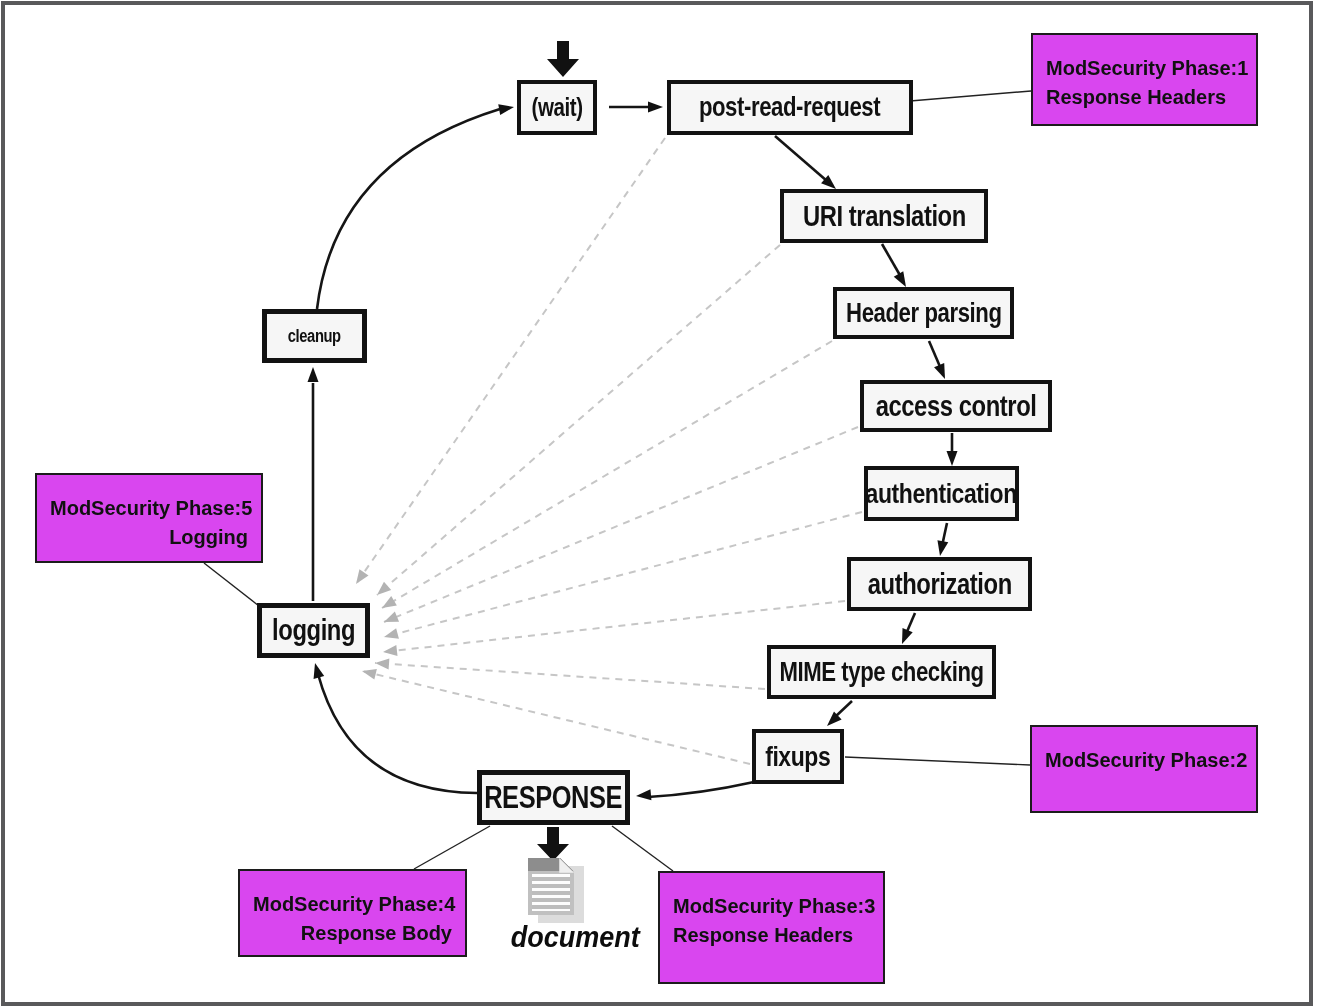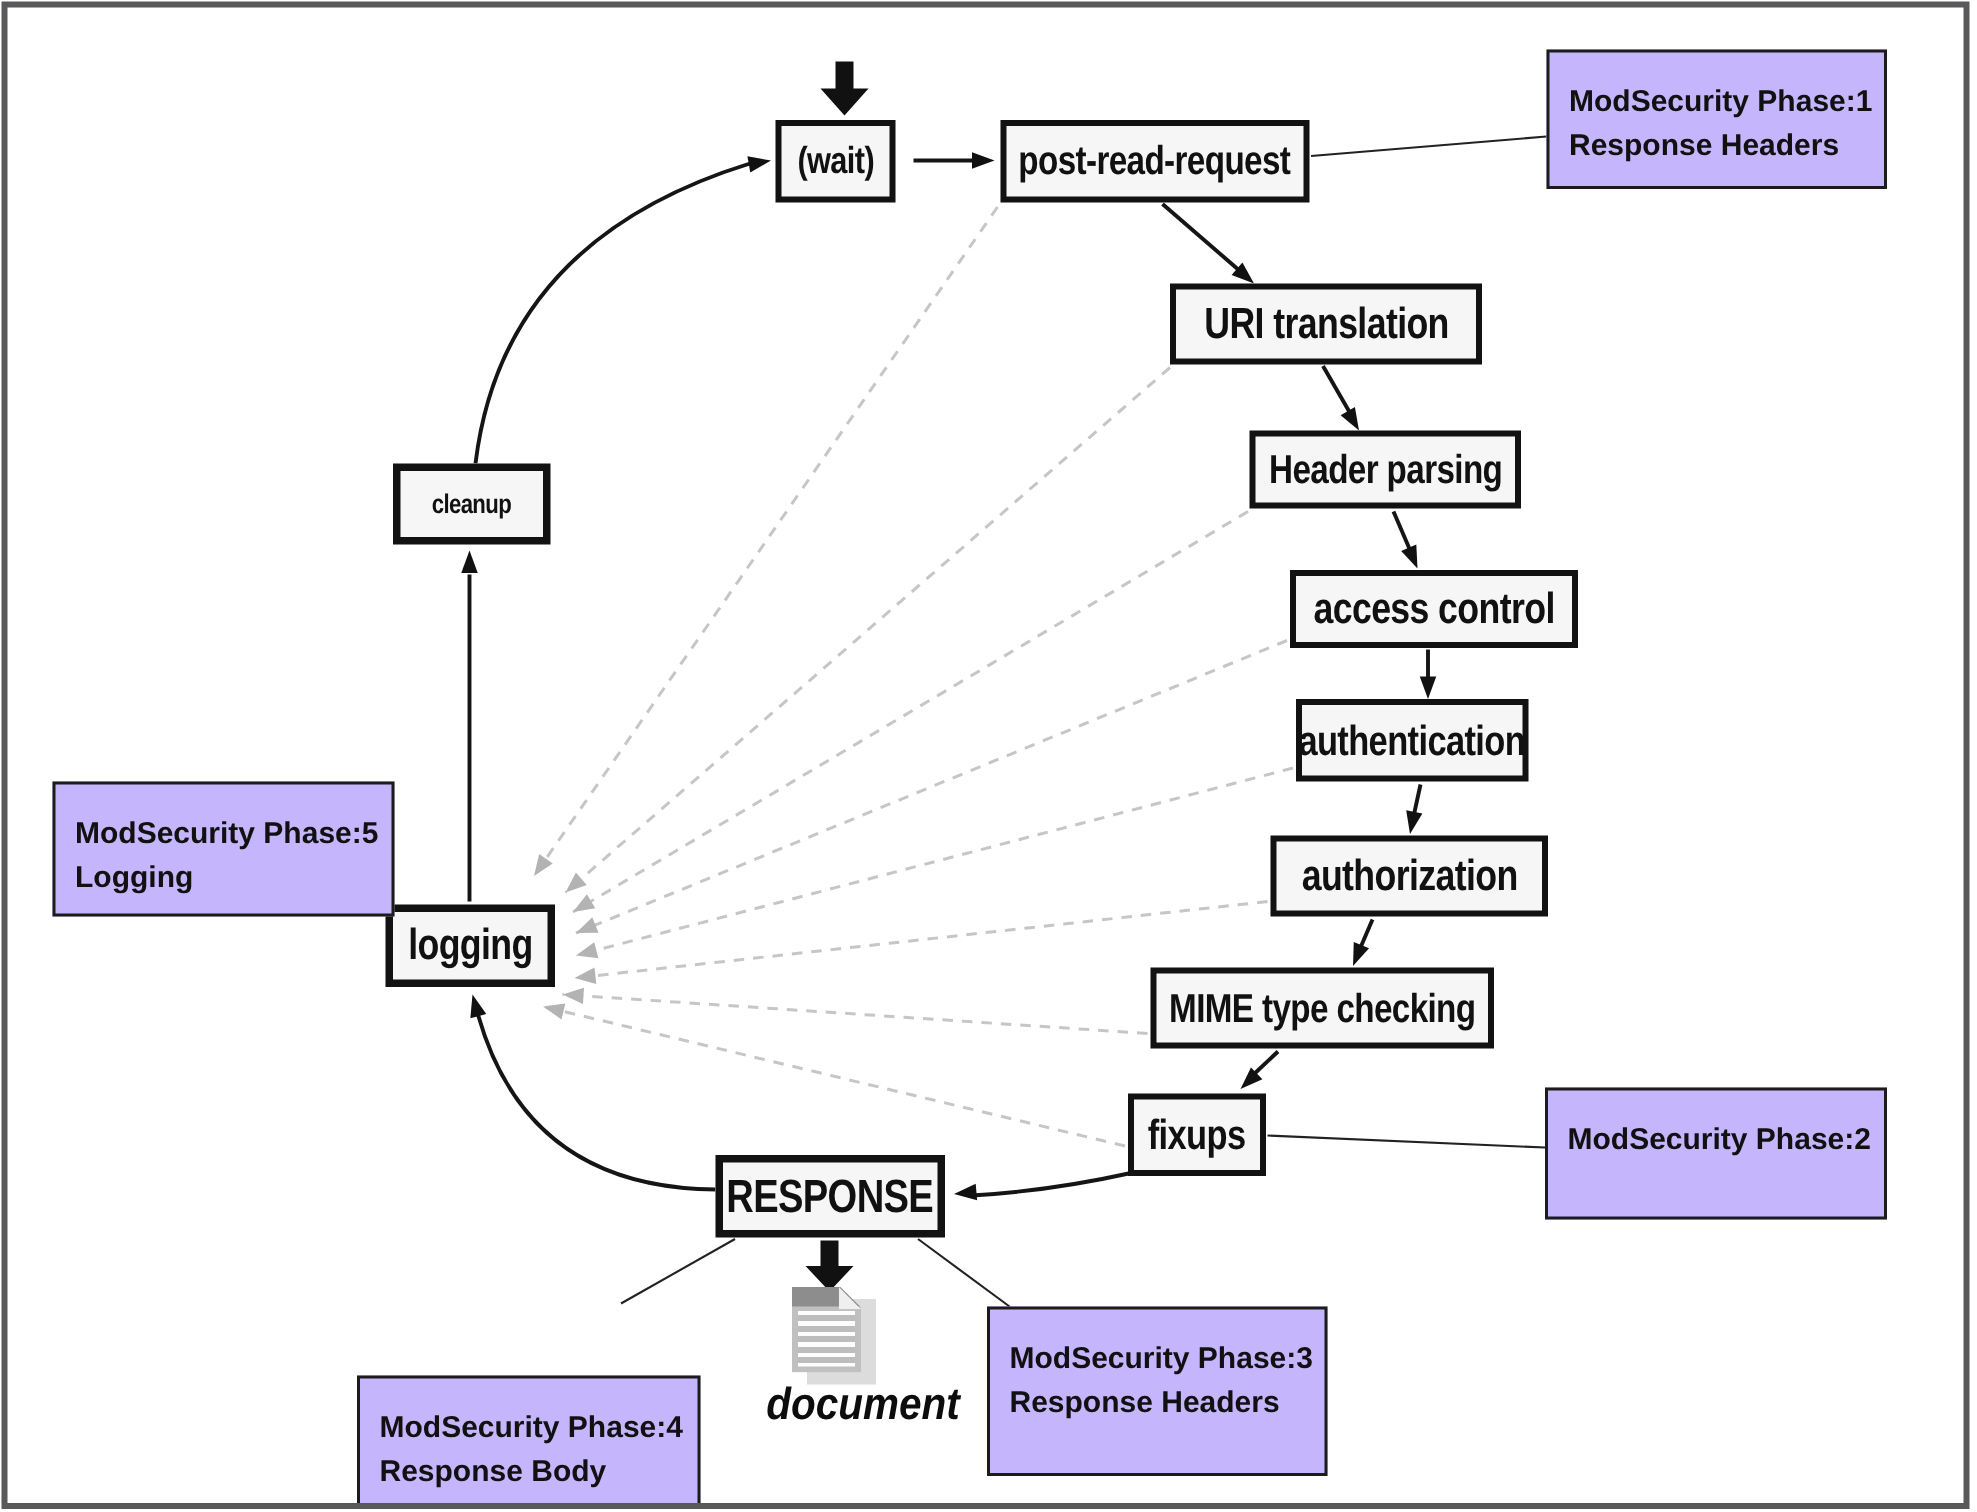--- a/index.html
+++ b/index.html
@@ -34,27 +34,27 @@
     position:absolute;z-index:10;background:var(--node-fill);
     border:4px solid var(--node-border);box-sizing:border-box;
     display:flex;align-items:center;justify-content:center;
   }
   .node .nl{
     display:inline-block;white-space:nowrap;font-weight:bold;
     transform:scaleX(0.82);transform-origin:center;letter-spacing:-0.5px;
     color:var(--text);
   }
   .callout{
-    position:absolute;z-index:10;background:#c4b5fd;
+    position:absolute;z-index:10;background:#d946ef;
     border:2px solid var(--callout-border);box-sizing:border-box;
     font-weight:bold;font-size:20px;line-height:29px;
     padding:19px 13px 0 13px;color:var(--text);
   }
   .callout .cl{display:block;white-space:nowrap;}
-  .callout.align-right{margin-top:48px;}
+  .callout.align-right{text-align:right;}
   #doc-icon{position:absolute;left:520px;top:858px;width:86px;height:100px;z-index:10;}
   #doc-shadow{position:absolute;left:18px;top:8px;width:46px;height:57px;background:var(--doc-shadow);}
   #doc-page{
     position:absolute;left:8px;top:0;width:46px;height:57px;background:var(--doc-body);
     clip-path:polygon(0 0,70% 0,100% 24%,100% 100%,0 100%);
   }
   #doc-band{position:absolute;left:0;top:0;width:100%;height:13px;background:var(--doc-gray);}
   #doc-fold{
     position:absolute;left:68%;top:0;width:32%;height:26%;
     clip-path:polygon(0 0,100% 100%,0 100%);background:#efefef;
@@ -177,21 +177,21 @@
       <line class="callout-line" x1="490" y1="826" x2="414" y2="869"></line>
     </g>
     <g>
       <line class="callout-line" x1="612" y1="826" x2="673" y2="871"></line>
     </g>
   </svg>
 
   <div class="node" style="left:517px;top:80px;width:80px;height:55px;font-size:25px">
     <span class="nl">(wait)</span>
   </div>
-  <div class="node" style="left:667px;top:80px;width:206px;height:55px;font-size:27px">
+  <div class="node" style="left:667px;top:80px;width:246px;height:55px;font-size:27px">
     <span class="nl">post-read-request</span>
   </div>
   <div class="node" style="left:780px;top:189px;width:208px;height:54px;font-size:29px">
     <span class="nl">URI translation</span>
   </div>
   <div class="node" style="left:833px;top:287px;width:181px;height:52px;font-size:27px">
     <span class="nl">Header parsing</span>
   </div>
   <div class="node" style="left:860px;top:380px;width:192px;height:52px;font-size:29px">
     <span class="nl">access control</span>

